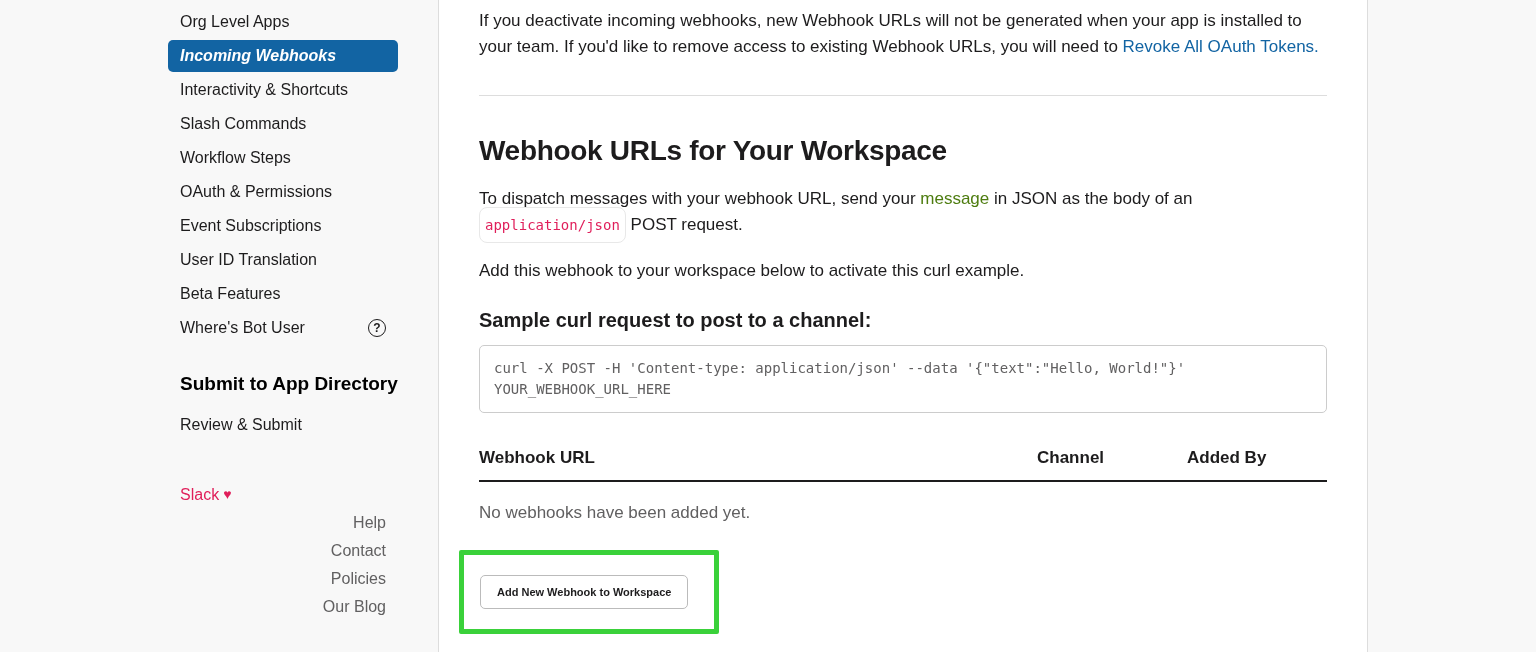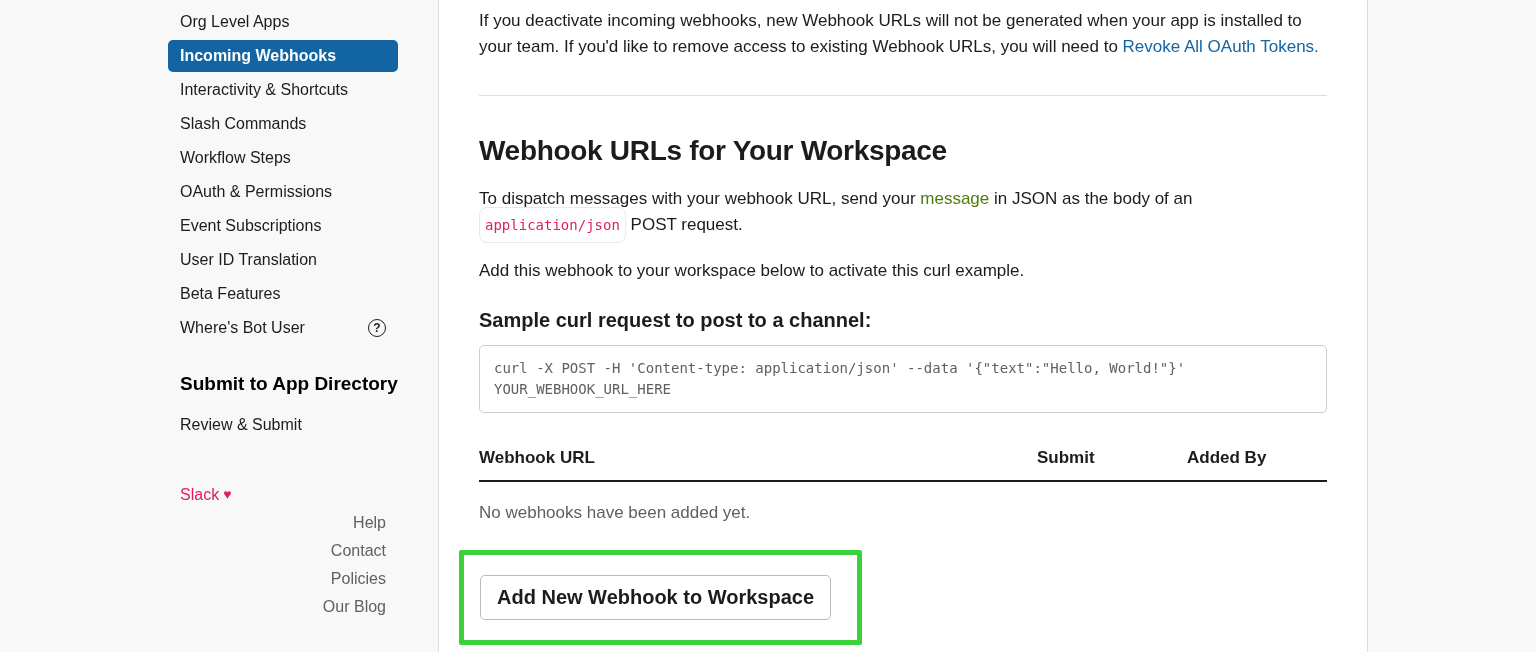--- a/index.html
+++ b/index.html
@@ -35,20 +35,21 @@
       border-radius: 5px;
       margin-bottom: 2px;
       display: flex;
       align-items: center;
       justify-content: space-between;
     }
     .nav-item.active {
       background: #1264a3;
       color: #fff;
       font-weight: 600;
+      font-style: italic;
     }
     .nav-heading {
       font-weight: 800;
       font-size: 19px;
       color: #000000;
       margin: 28px 0 12px 12px;
       line-height: 1.3;
     }
     .help-icon {
       width: 18px;
@@ -123,21 +124,21 @@
       padding: 20px 26px 20px 16px;
       display: inline-block;
       border-radius: 2px;
       margin-left: -20px;
     }
     .add-btn {
       background: #fff;
       border: 1px solid #bbb;
       border-radius: 5px;
       padding: 10px 16px;
-      font-size: 20px;
+      font-size: 11px;
       font-weight: 700;
       color: #1d1c1d;
       cursor: pointer;
     }
   </style>
 </head>
 <body>
 
 <div class="page">
   <div class="container">
@@ -209,21 +210,21 @@
       </p>
 
       <p class="desc">Add this webhook to your workspace below to activate this curl example.</p>
 
       <div class="sample-label">Sample curl request to post to a channel:</div>
 
       <div class="code-block">curl -X POST -H 'Content-type: application/json' --data '{"text":"Hello, World!"}' YOUR_WEBHOOK_URL_HERE</div>
 
       <div class="table-head">
         <div class="col-url">Webhook URL</div>
-        <div class="col-channel">Submit</div>
+        <div class="col-channel">Channel</div>
         <div class="col-added">Added By</div>
       </div>
 
       <div class="empty-row">No webhooks have been added yet.</div>
 
       <div class="highlight-box">
         <button class="add-btn">Add New Webhook to Workspace</button>
       </div>
     </main>
   </div>

